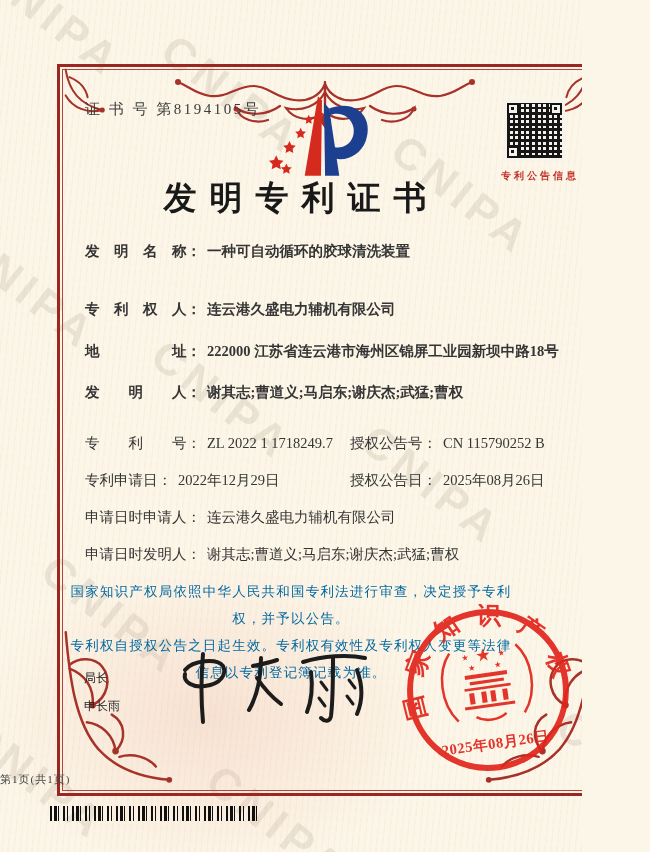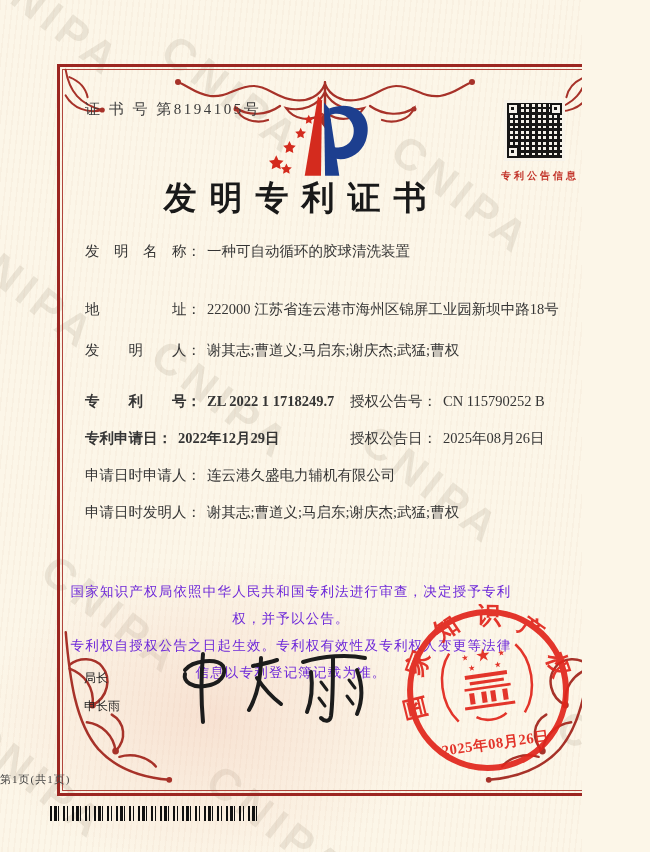--- a/index.html
+++ b/index.html
@@ -26,32 +26,32 @@
       repeating-linear-gradient(0deg,#161616 0 2.6px,transparent 2.6px 5.4px),
       repeating-linear-gradient(90deg,#161616 0 2.6px,#f4f1ea 2.6px 5.6px);}
   .finder{position:absolute;width:12px;height:12px;border:2.5px solid #141414;background:#f4f1ea;box-sizing:border-box;}
   .finder::after{content:'';position:absolute;left:2px;top:2px;width:3px;height:3px;background:#141414;}
   .f-tl{left:0;top:0}.f-tr{right:0;top:0}.f-bl{left:0;bottom:0}
   .qr-cap{margin-top:8px;font-size:10px;font-weight:bold;color:#c2342a;letter-spacing:3px;white-space:nowrap;}
   .title{position:absolute;left:8px;right:0;top:176px;text-align:center;font-size:33px;font-weight:bold;
          letter-spacing:13px;text-indent:13px;color:#191919;}
   
   .fields{position:absolute;left:85px;top:241px;width:482px;font-size:14.5px;color:#353535;line-height:20px;}
-  .row{margin-bottom:22px;}
+  .row{margin-bottom:22px;font-weight:bold;}
   .row.r1{margin-bottom:38px;}
   .row.r3{margin-bottom:21px;margin-top:9px;}
   .row.r4{margin-bottom:31px;}
   .dual{display:flex;margin-bottom:17px;}
-  .dual .half-l{width:265px;font-weight:bold;}
+  .dual .half-l{width:265px;}
   .dual .half-r{flex:1;}
   .extra{margin-bottom:17px;}
   .val{margin-left:6px;}
   
   .statement{position:absolute;left:68px;right:68px;top:578px;text-align:center;font-size:13.5px;
-             line-height:27px;color:#6d28d9;letter-spacing:1.2px;}
+             line-height:27px;color:#0369a1;letter-spacing:1.2px;}
   
   .director{position:absolute;left:84px;top:664px;font-family:"Liberation Sans","DejaVu Sans",sans-serif;
             font-weight:normal;font-size:12px;line-height:28px;color:#222;}
   .sig{position:absolute;left:165px;top:636px;width:220px;height:92px;}
   .seal{position:absolute;left:402px;top:604px;width:172px;height:172px;}
   .footer{position:absolute;left:0;right:0;top:772px;text-align:left;font-size:11px;color:#444;letter-spacing:1px;}
   .barcode{position:absolute;left:50px;top:806px;width:208px;height:15px;background:
     repeating-linear-gradient(90deg,#101010 0 2px,transparent 2px 4px,#101010 4px 7px,transparent 7px 8px,
       #101010 8px 9px,transparent 9px 13px,#101010 13px 15px,transparent 15px 17px,#101010 17px 18px,transparent 18px 22px);}
 </style>
@@ -152,20 +152,23 @@
       <div class="finder f-bl"></div>
     </div>
     <div class="qr-cap">专利公告信息</div>
   </div>
 
   <div class="title">发明专利证书</div>
 
   <div class="fields">
     <div class="row r1">
       <span class="lbl">发　明　名　称：</span><span class="val">一种可自动循环的胶球清洗装置</span>
+    </div>
+    <div class="row">
+      <span class="lbl">专　利　权　人：</span><span class="val">连云港久盛电力辅机有限公司</span>
     </div>
     <div class="row r3">
       <span class="lbl">地　　　　　址：</span><span class="val">222000 江苏省连云港市海州区锦屏工业园新坝中路18号</span>
     </div>
     <div class="row r4">
       <span class="lbl">发　　明　　人：</span><span class="val">谢其志;曹道义;马启东;谢庆杰;武猛;曹权</span>
     </div>
 
     <div class="dual">
       <div class="half-l">

